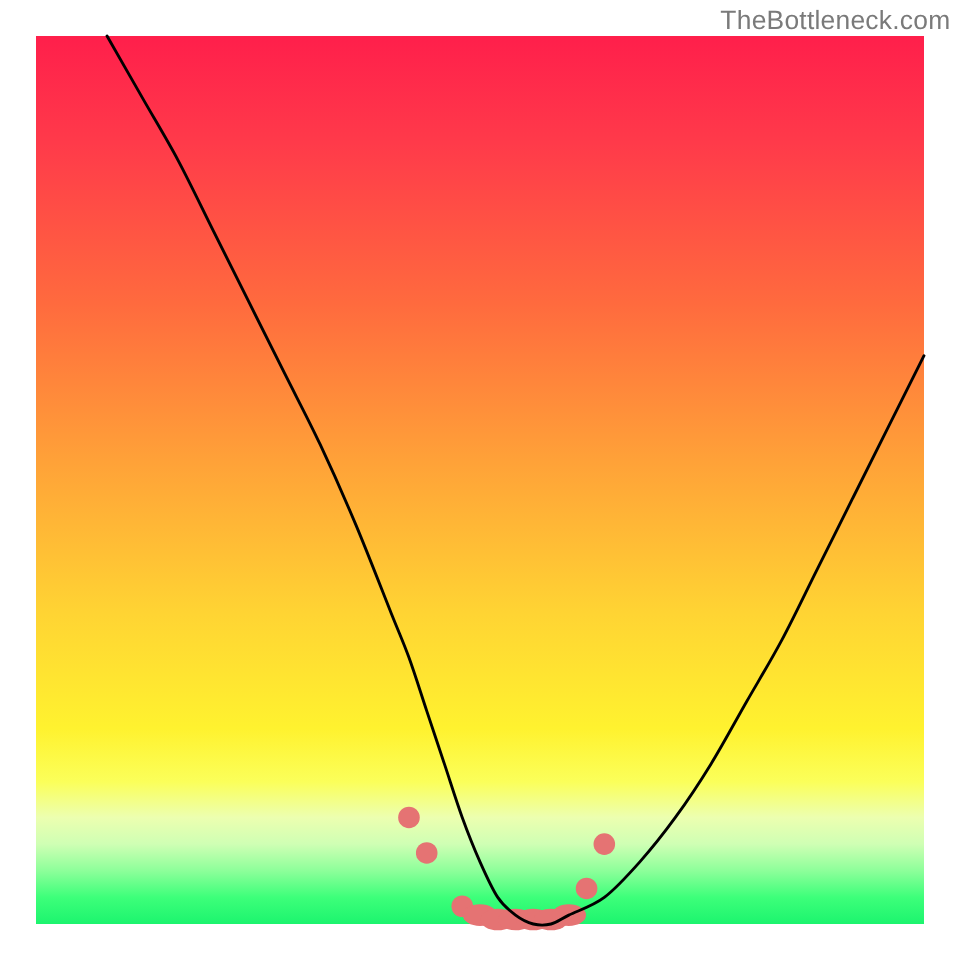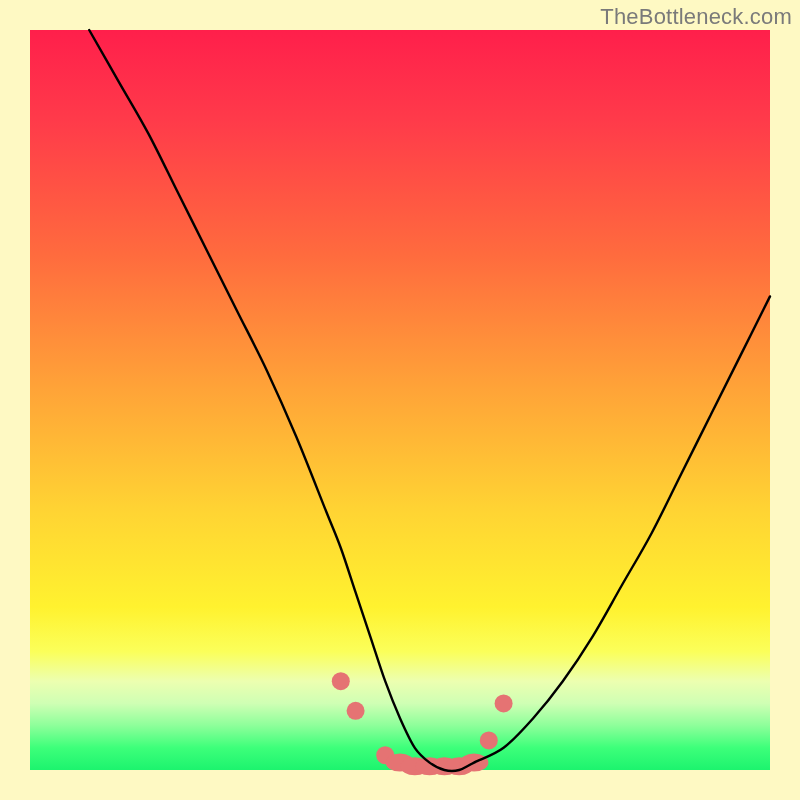--- a/index.html
+++ b/index.html
@@ -8,21 +8,21 @@
     width: 800px;
     height: 800px;
     overflow: hidden;
     background: #000;
     font-family: Arial, Helvetica, sans-serif;
   }
   .frame {
     position: relative;
     width: 800px;
     height: 800px;
-    background: #fef9c3;
+    background: #ffffff;
   }
   .plot-area {
     position: absolute;
     left: 30px;
     top: 30px;
     width: 740px;
     height: 740px;
     
     background: linear-gradient(
       to bottom,

